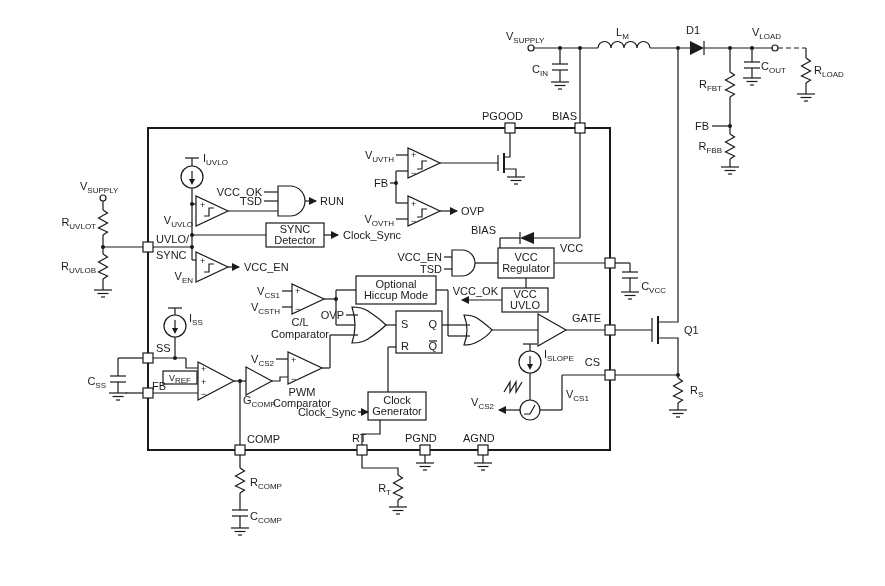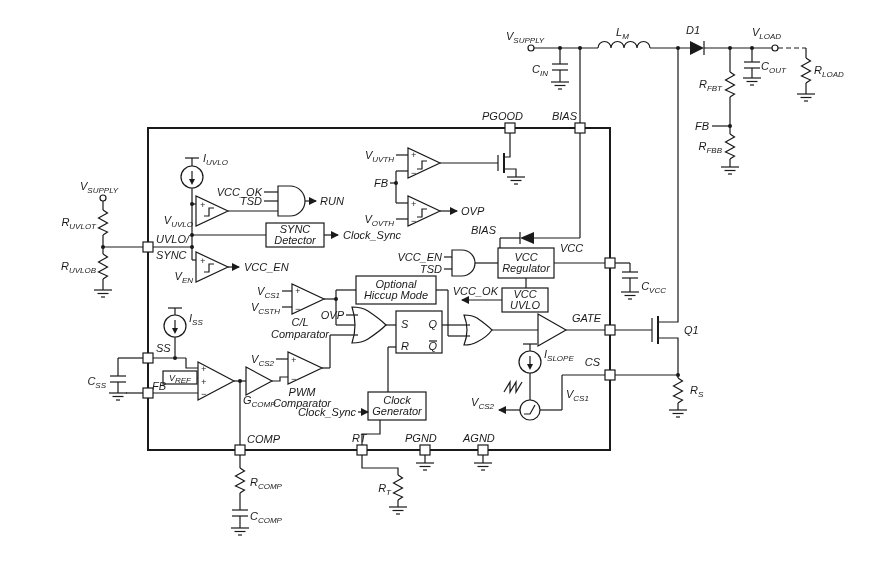--- a/index.html
+++ b/index.html
@@ -1,16 +1,16 @@
 <!DOCTYPE html>
 <html><head>
 <meta charset="utf-8">
 <style>
   html,body{margin:0;padding:0;background:#fff;}
-  #stage{width:885px;height:552px;background:#ffffff;position:relative;font-family:"Liberation Sans",sans-serif;font-style:italic;}
+  #stage{width:885px;height:552px;background:#ffffff;position:relative;font-family:"Liberation Sans",sans-serif;}
   svg{display:block}
   svg text{font-family:"Liberation Sans",sans-serif;font-size:11px;fill:#1a1a1a}
   .e{text-anchor:end}.m{text-anchor:middle}
   .sub{font-size:8px}
   .s9{font-size:9px}
   .w{stroke:#1a1a1a;stroke-width:1.2;fill:none}
   .w2{stroke:#1a1a1a;stroke-width:2;fill:none}
   .sym{stroke:#1a1a1a;stroke-width:1.2;fill:#ffffff}
   .blk{fill:#1a1a1a;stroke:none}
   .dash{stroke-dasharray:5 3}

